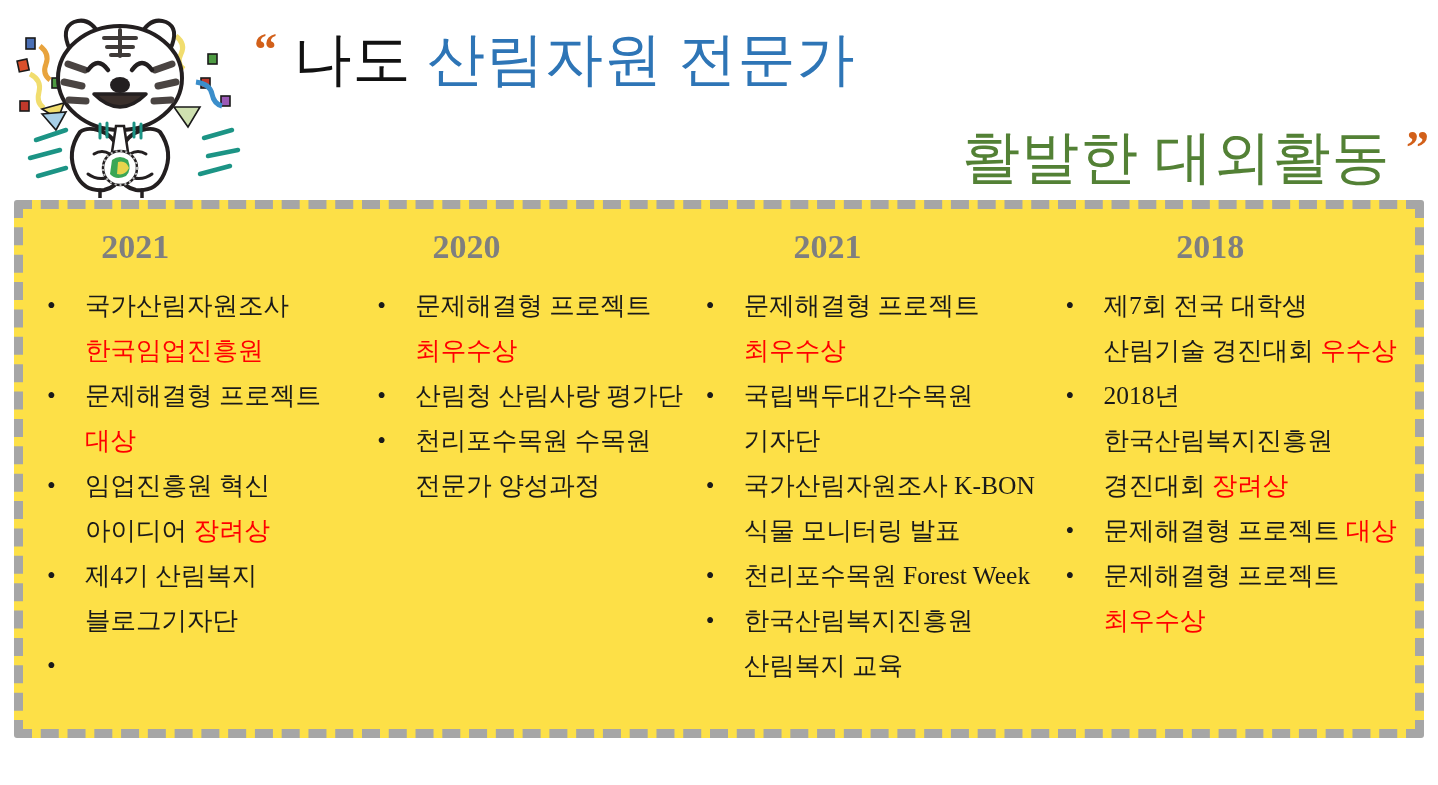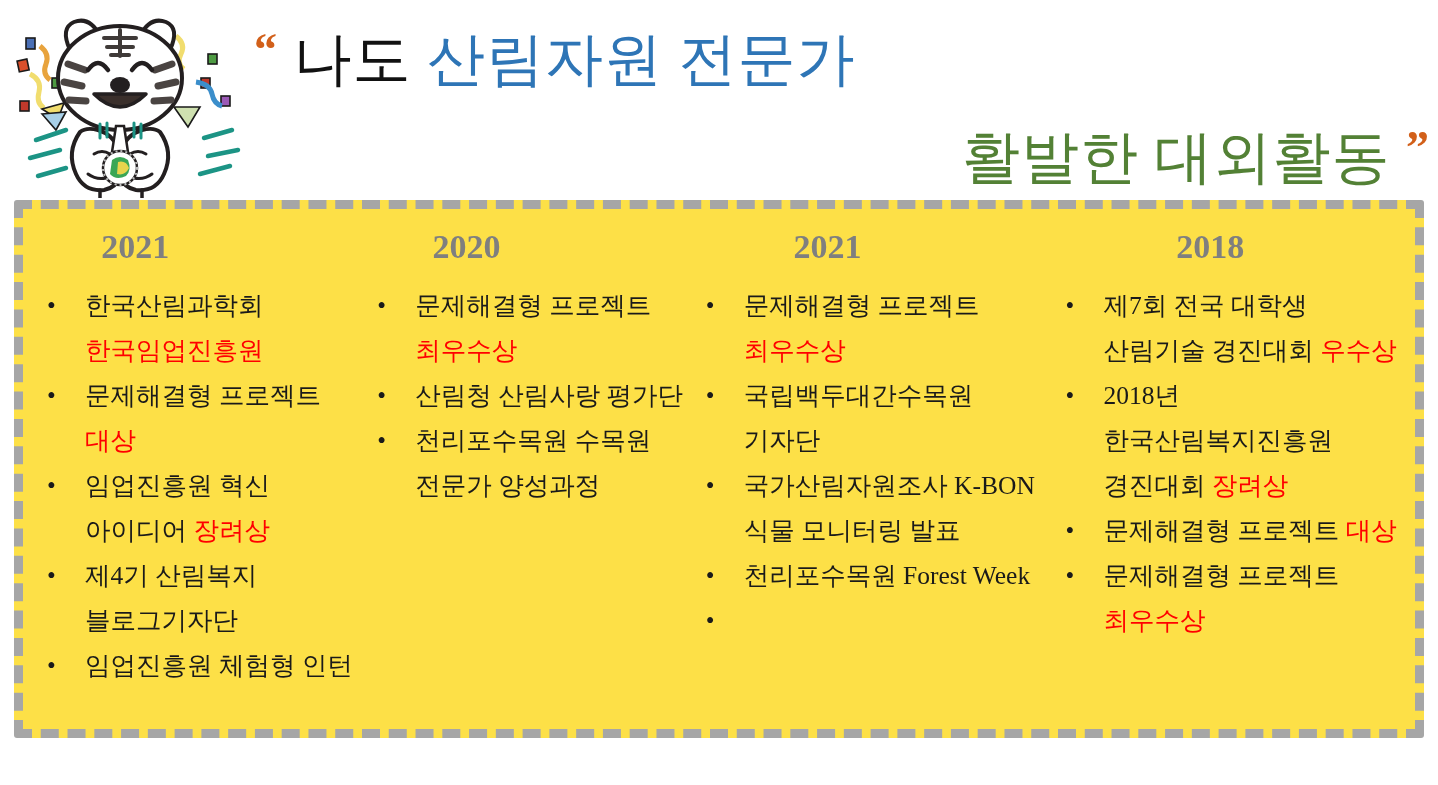--- a/index.html
+++ b/index.html
@@ -232,45 +232,45 @@
     </div>
   </div>
 </div>
 
 <div id="panel">
   <div id="columns">
 
     <div class="column col-2021">
       <div class="year">2021</div>
       <ul class="items">
-        <li><span class="bullet">•</span><span>한국산림과학회 </span><span class="hl">한국임업진흥원</span></li>
+        <li><span class="bullet">•</span><span>국가산림자원조사 </span><span class="hl">한국임업진흥원</span></li>
         <li><span class="bullet">•</span><span>문제해결형 프로젝트 </span><span class="hl">대상</span></li>
         <li><span class="bullet">•</span><span>임업진흥원 혁신 아이디어 </span><span class="hl">장려상</span></li>
         <li><span class="bullet">•</span><span>제4기 산림복지 블로그기자단</span><span class="hl"></span></li>
-        <li><span class="bullet">•</span><span>임업진흥원 체험형 인턴</span><span class="hl"></span></li>
+        <li><span class="bullet">•</span><span class="hl"></span></li>
       </ul>
     </div>
 
     <div class="column col-2020">
       <div class="year">2020</div>
       <ul class="items">
         <li><span class="bullet">•</span><span>문제해결형 프로젝트 </span><span class="hl">최우수상</span></li>
         <li><span class="bullet">•</span><span>산림청 산림사랑 평가단</span><span class="hl"></span></li>
         <li><span class="bullet">•</span><span>천리포수목원 수목원 전문가 양성과정</span><span class="hl"></span></li>
       </ul>
     </div>
 
     <div class="column col-2019">
       <div class="year">2021</div>
       <ul class="items">
         <li><span class="bullet">•</span><span>문제해결형 프로젝트 </span><span class="hl">최우수상</span></li>
         <li><span class="bullet">•</span><span>국립백두대간수목원 기자단</span><span class="hl"></span></li>
         <li><span class="bullet">•</span><span>국가산림자원조사 K-BON 식물 모니터링 발표</span><span class="hl"></span></li>
         <li><span class="bullet">•</span><span>천리포수목원 Forest Week</span><span class="hl"></span></li>
-        <li><span class="bullet">•</span><span class="hl"></span></li>
+        <li><span class="bullet">•</span><span>한국산림복지진흥원 산림복지 교육</span><span class="hl"></span></li>
       </ul>
     </div>
 
     <div class="column col-2018">
       <div class="year">2018</div>
       <ul class="items">
         <li><span class="bullet">•</span><span>제7회 전국 대학생 산림기술 경진대회 </span><span class="hl">우수상</span></li>
         <li><span class="bullet">•</span><span>2018년 한국산림복지진흥원 경진대회 </span><span class="hl">장려상</span></li>
         <li><span class="bullet">•</span><span>문제해결형 프로젝트 </span><span class="hl">대상</span></li>
         <li><span class="bullet">•</span><span>문제해결형 프로젝트 </span><span class="hl">최우수상</span></li>

